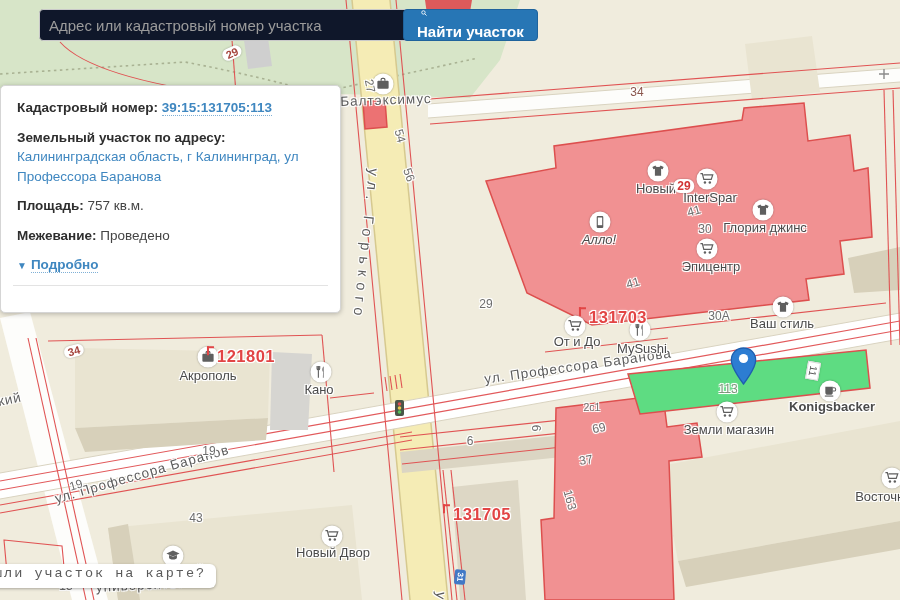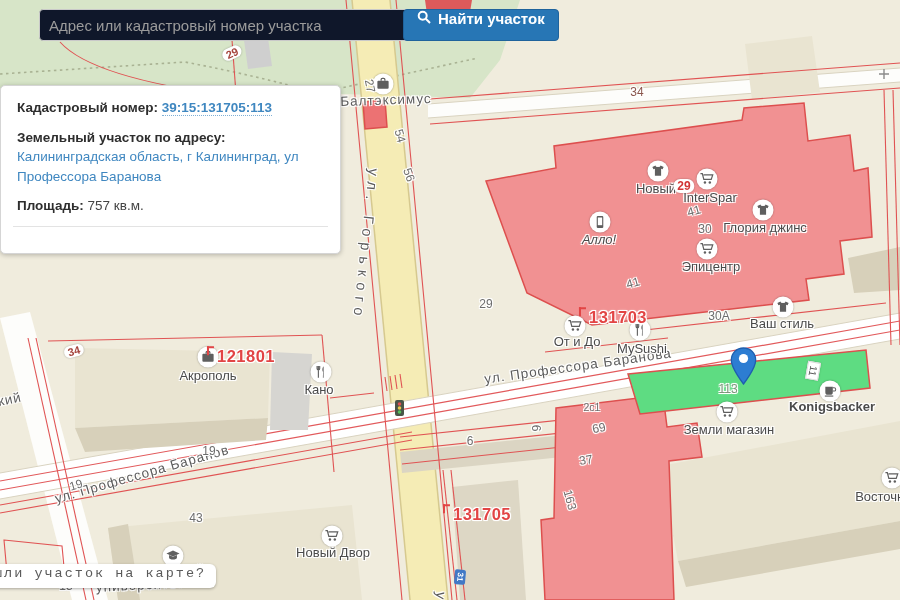--- a/index.html
+++ b/index.html
@@ -4,21 +4,21 @@
 <style>
   html,body{margin:0;padding:0;}
   body{width:900px;height:600px;position:relative;overflow:hidden;
        font-family:"Liberation Sans","DejaVu Sans",sans-serif;background:#f0ecdd;}
   #map-base{position:absolute;left:0;top:0;}
   
   #search-input{position:absolute;left:3px;top:9px;width:376px;height:30px;border:1px solid #c9c9c9;
       border-radius:4px;padding:0 9px;font-size:15px;color:#666;background:#0f172a;outline:none;margin-left:36px;}
   #search-input::placeholder{color:#9b9b9b;}
   #search-btn{position:absolute;left:403px;top:9px;height:32px;padding:0 13px;display:flex;align-items:flex-start;gap:7px;
-      background:#2776b5;border:1px solid #1f639c;border-radius:4px;color:#fff;font-size:15px;font-weight:bold;cursor:pointer;}
+      background:#2776b5;border:1px solid #1f639c;border-radius:4px;color:#fff;font-size:15px;font-weight:bold;cursor:pointer;flex-direction:column;}
   #info-panel{position:absolute;left:0;top:85px;width:341px;box-sizing:border-box;background:#fff;
       border:1px solid #d5d5d5;border-radius:5px;box-shadow:0 1px 5px rgba(0,0,0,.25);
       padding:12px 16px 14px;font-size:13.5px;color:#444;line-height:1.45;}
   #info-panel p{margin:0 0 10px;}
   #info-panel b{color:#2e2e2e;}
   a.lnk{color:#3f87c0;text-decoration:none;cursor:pointer;}
   a.dotted{border-bottom:1px dotted #7fb0d6;font-weight:bold;}
   a.solid{}
   #details-row{color:#3f87c0;font-size:13.5px;margin:2px 0 10px;cursor:pointer;}
   #details-row .tri{font-size:10px;margin-right:4px;}
@@ -309,18 +309,23 @@
   <span>Найти участок</span>
 </button>
 
 <div id="info-panel">
   <p><b>Кадастровый номер:</b>
      <a class="lnk dotted">39:15:131705:113</a></p>
   <p><b>Земельный участок по адресу:</b>
      <a class="lnk solid">Калининградская область, г Калининград, ул Профессора Баранова</a></p>
   <p><b>Площадь:</b>
      <span>757 кв.м.</span></p>
+  <p><b>Межевание:</b>
+     <span>Проведено</span></p>
+  <div id="details-row">
+    <span class="tri">▼</span><a class="lnk dotted">Подробно</a>
+  </div>
   <hr id="panel-divider">
 </div>
 
 <div id="map-tooltip">
   <span>шли участок на карте?</span>
 </div>
 
 </body></html>

